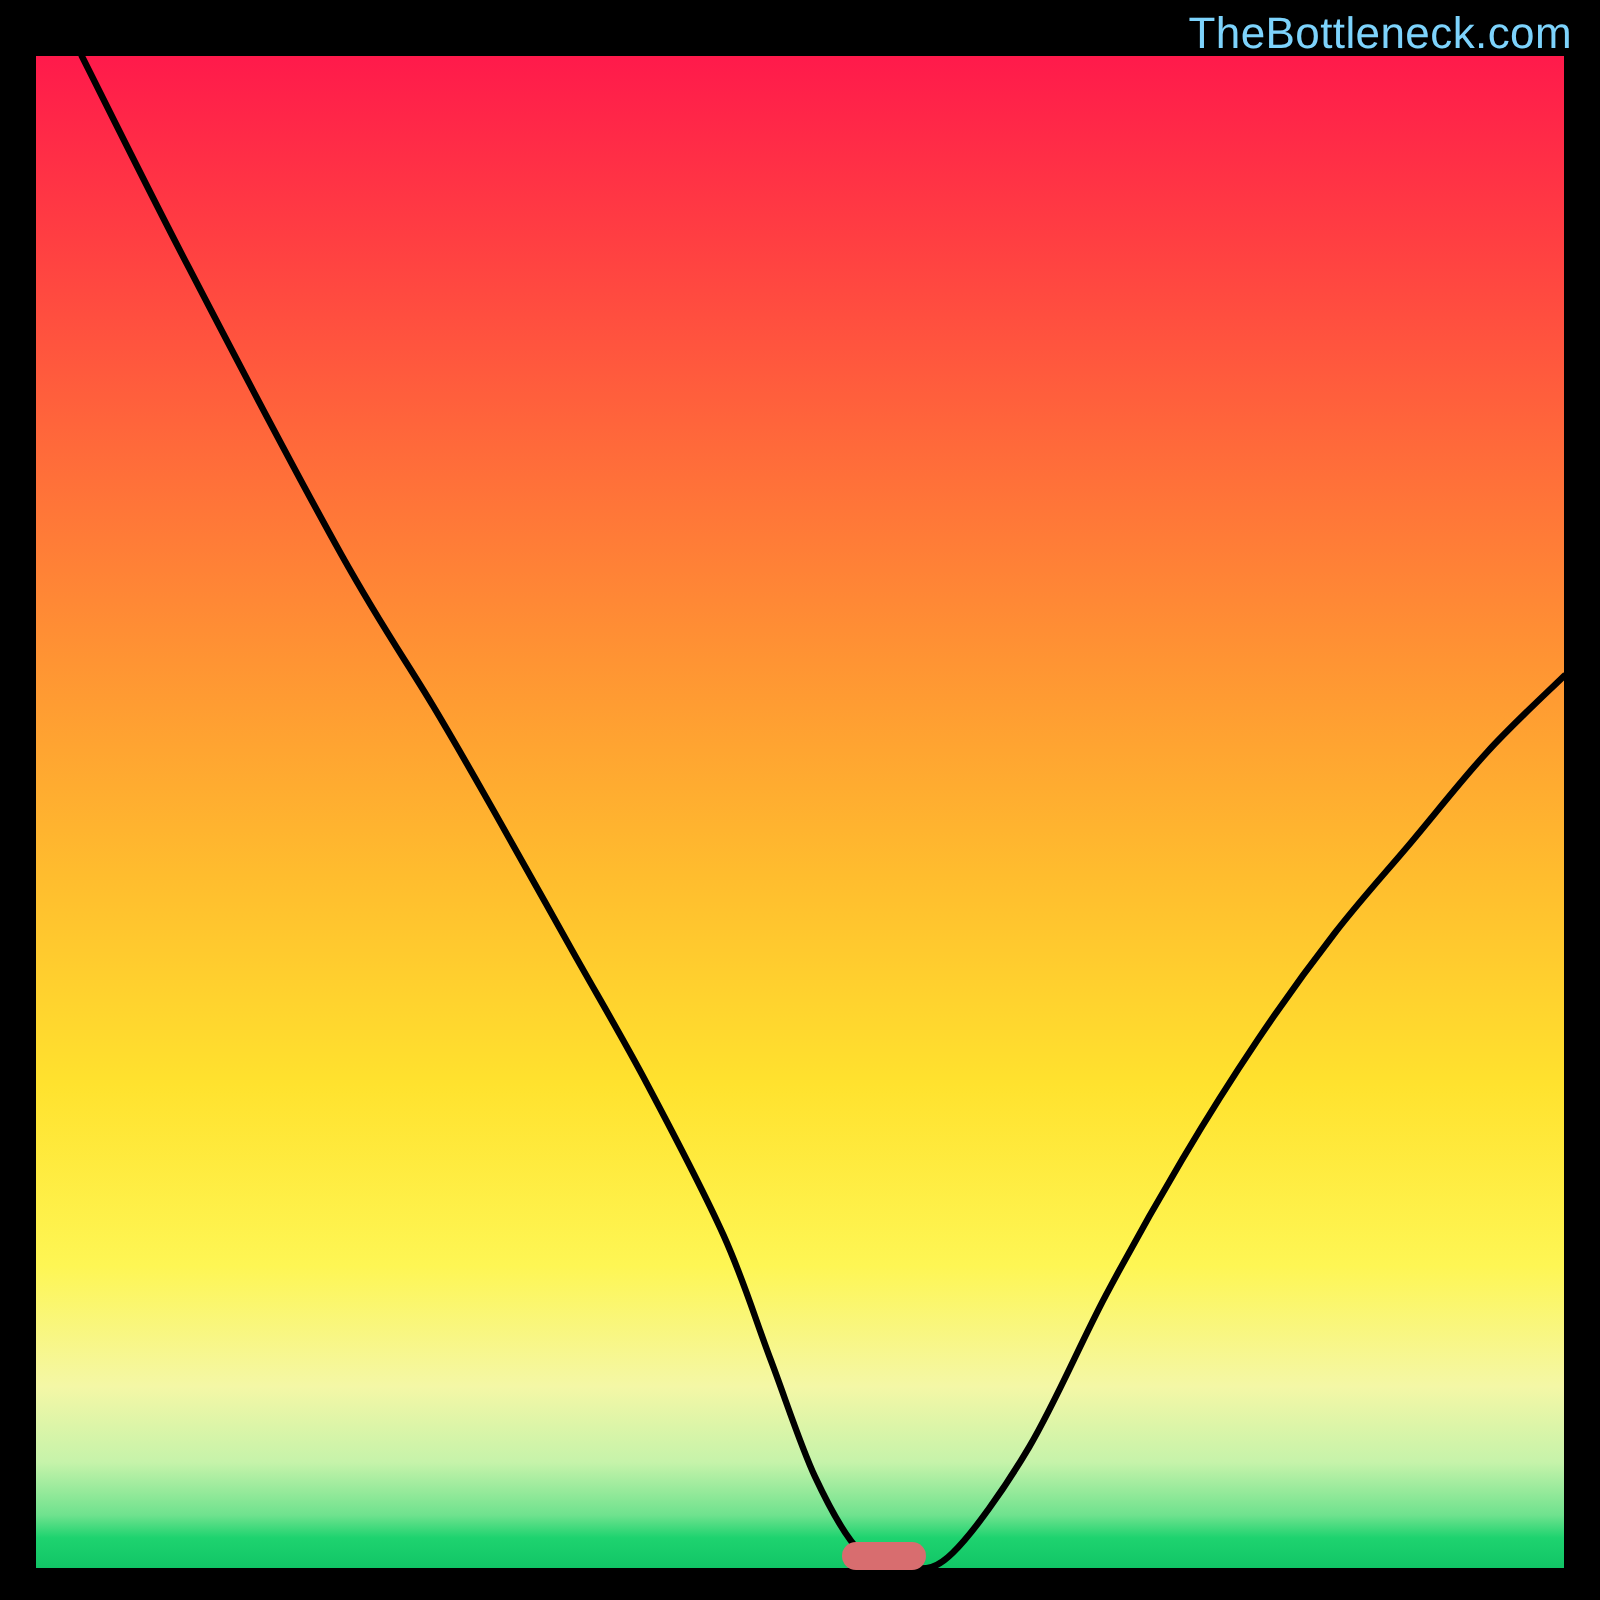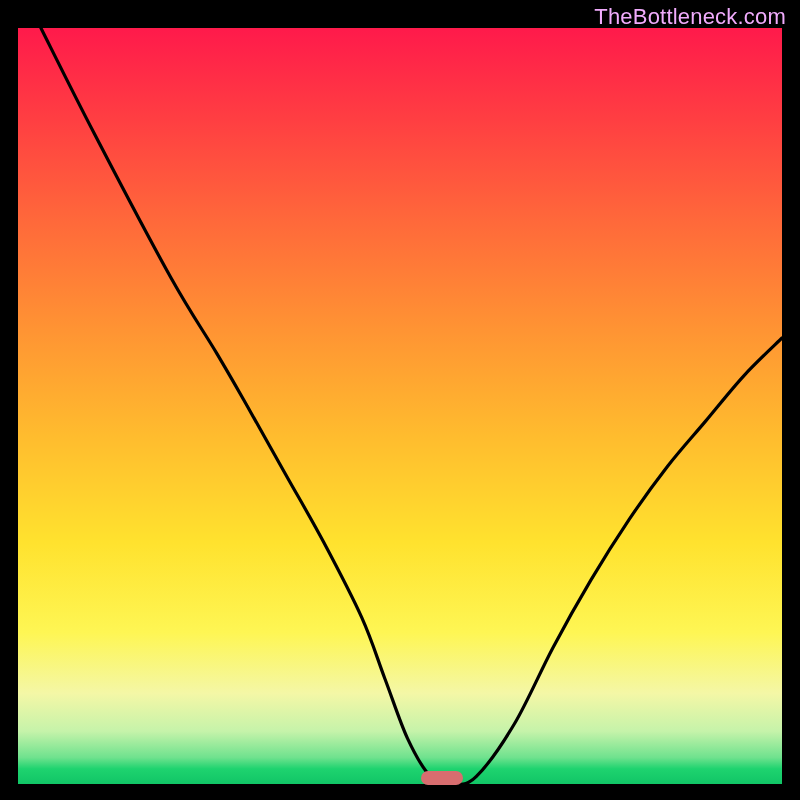--- a/index.html
+++ b/index.html
@@ -37,21 +37,21 @@
       #c6f3aa 93%,
       #6fe28e 96.5%,
       #1ed36f 98%,
       #11c566 100%
     );
   }
   .watermark {
     position: absolute;
     top: 4px;
     right: 14px;
-    color: #f0abfc;
+    color: #7dd3fc;
     font-size: 22px;
     font-weight: 500;
     letter-spacing: 0.2px;
   }
   .curve-svg {
     position: absolute;
     left: 0;
     top: 0;
     width: 764px;
     height: 756px;

